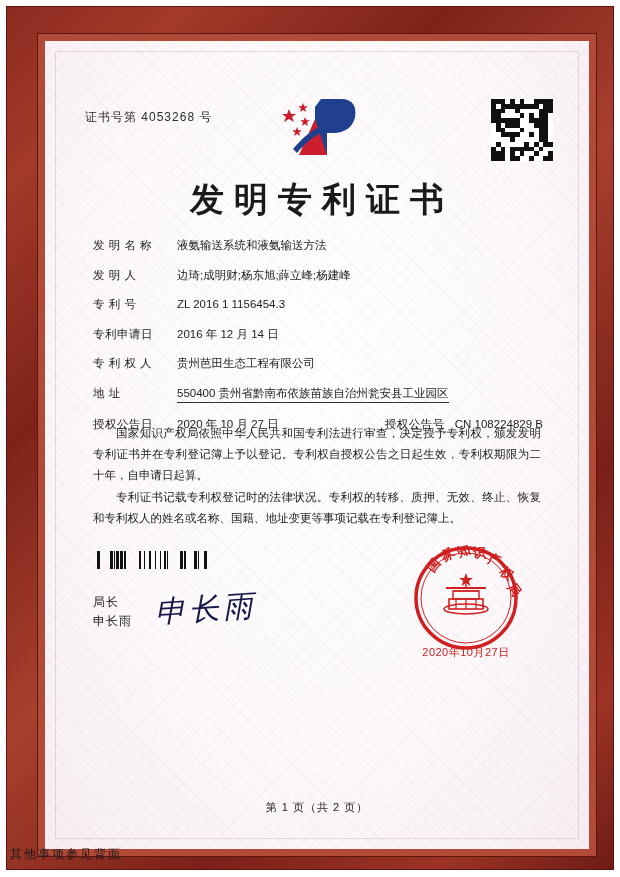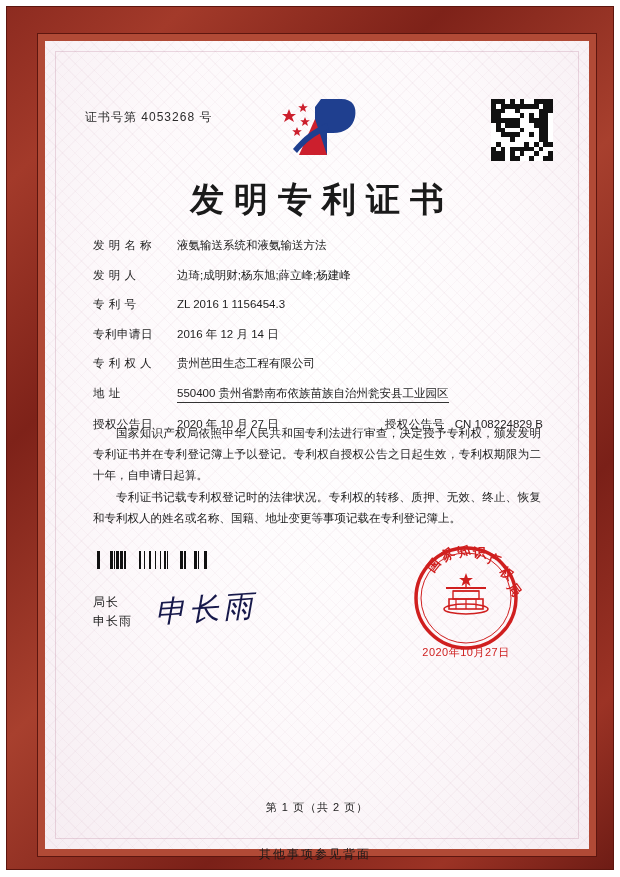--- a/index.html
+++ b/index.html
@@ -249,21 +249,21 @@
     font-size: 11px;
     color: #222;
     letter-spacing: 1px;
   }
 
   .footer-note {
     position: absolute;
     left: 10px;
     right: 0;
     bottom: 14px;
-    text-align: center;
+    text-align: left;
     font-size: 12px;
     color: #1a1a1a;
     letter-spacing: 2px;
   }
 </style>
 </head>
 <body>
 
 <div class="page">
   <div class="frame-outer">

